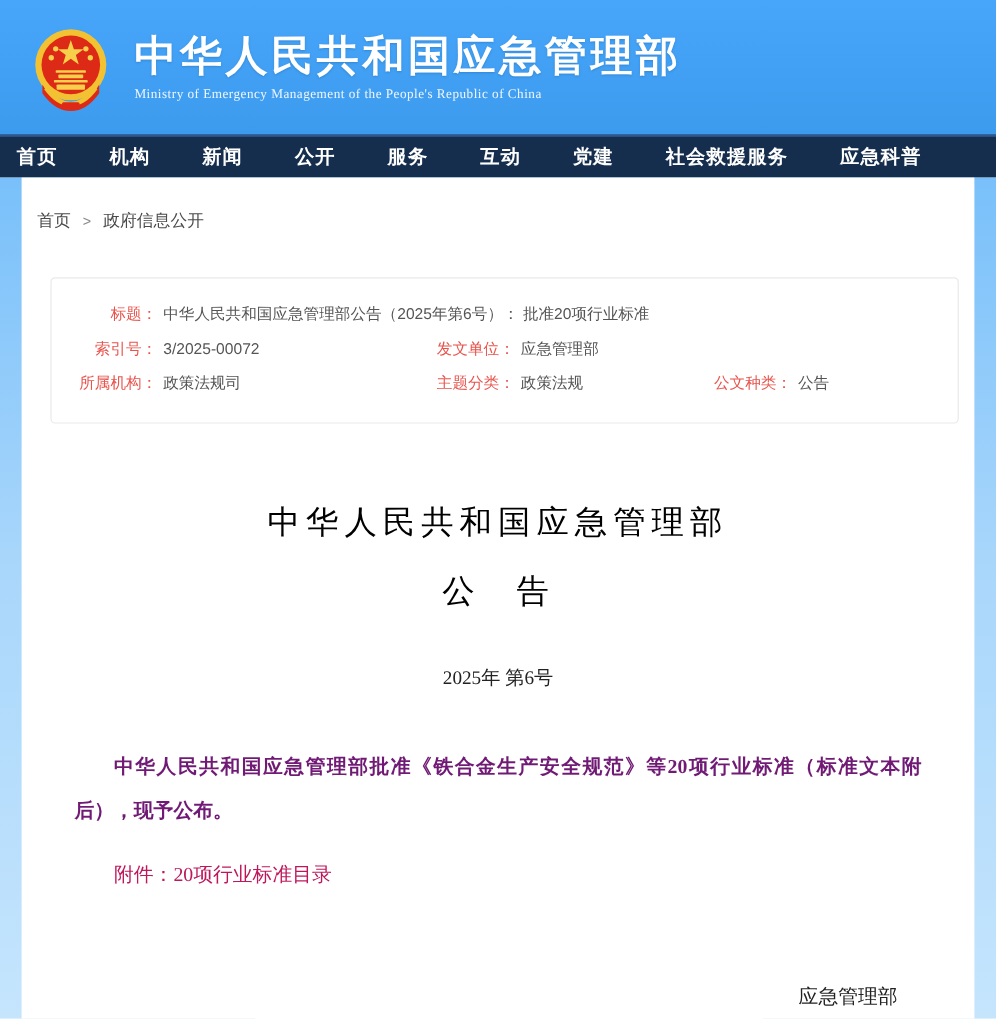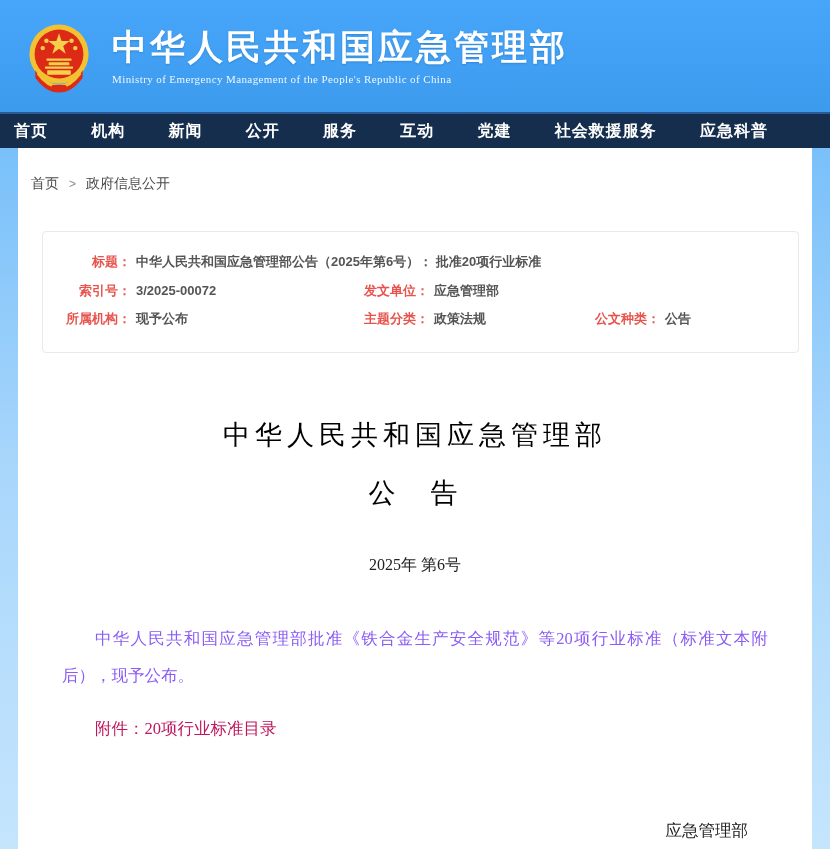--- a/index.html
+++ b/index.html
@@ -52,21 +52,21 @@
   
   .breadcrumb {
     padding:27px 0 0 13px; font-size:14px; color:#4a4a4a;
     display:flex; align-items:center; gap:10px;
   }
   .breadcrumb .crumb { cursor:pointer; }
   .breadcrumb .sep { color:#8a8a8a; font-size:12px; }
   
   .meta-panel {
     margin:38px 13px 0 24px; border:1px solid #e9e9e9; border-radius:4px;
-    padding:16px 10px 18px 0; font-size:13px; color:#555;font-weight:bold;
+    padding:16px 10px 18px 0; font-size:13px; color:#555;
   }
   .meta-row { display:flex; line-height:28.5px; }
   .meta-row-grid { display:grid; grid-template-columns:40% 31% 29%; line-height:28.5px; }
   .meta-cell { display:flex; min-width:0; }
   .meta-label {
     flex:0 0 88px; text-align:right; color:#e8544d; white-space:nowrap;
   }
   .meta-value { padding-left:5px; color:#555; white-space:nowrap; }
   
   .doc {
@@ -77,21 +77,21 @@
     text-align:center; font-size:27px; font-weight:400; letter-spacing:5px;
     margin-top:64px; color:#000;
   }
   .doc-subtitle {
     text-align:center; font-size:27px; font-weight:400; letter-spacing:4px;
     margin-top:22px; color:#000;
   }
   .doc-issue { text-align:center; font-size:16px; margin-top:44px; color:#222; }
   .doc-paragraph {
     margin-top:44px; font-size:16.5px; line-height:37px;
-    text-indent:2em; color:#8b5cf6; text-align:justify;
+    text-indent:2em; color:#701a75; text-align:justify;font-weight:bold;
   }
   .doc-attachment { margin-top:24px; font-size:16.5px; text-indent:2em; color:#be185d; }
   .doc-sign { margin-top:76px; text-align:right; padding-right:20px; }
   .doc-signer { font-size:16.5px; color:#222; line-height:30px; }
 </style>
 </head>
 <body>
 
 <div class="header">
   <svg class="emblem" viewBox="0 0 100 104">
@@ -152,21 +152,21 @@
           <span class="meta-value">3/2025-00072</span>
         </div>
         <div class="meta-cell">
           <span class="meta-label">发文单位：</span>
           <span class="meta-value">应急管理部</span>
         </div>
       </div>
       <div class="meta-row-grid">
         <div class="meta-cell">
           <span class="meta-label">所属机构：</span>
-          <span class="meta-value">现予公布</span>
+          <span class="meta-value">政策法规司</span>
         </div>
         <div class="meta-cell">
           <span class="meta-label">主题分类：</span>
           <span class="meta-value">政策法规</span>
         </div>
         <div class="meta-cell">
           <span class="meta-label">公文种类：</span>
           <span class="meta-value">公告</span>
         </div>
       </div>

